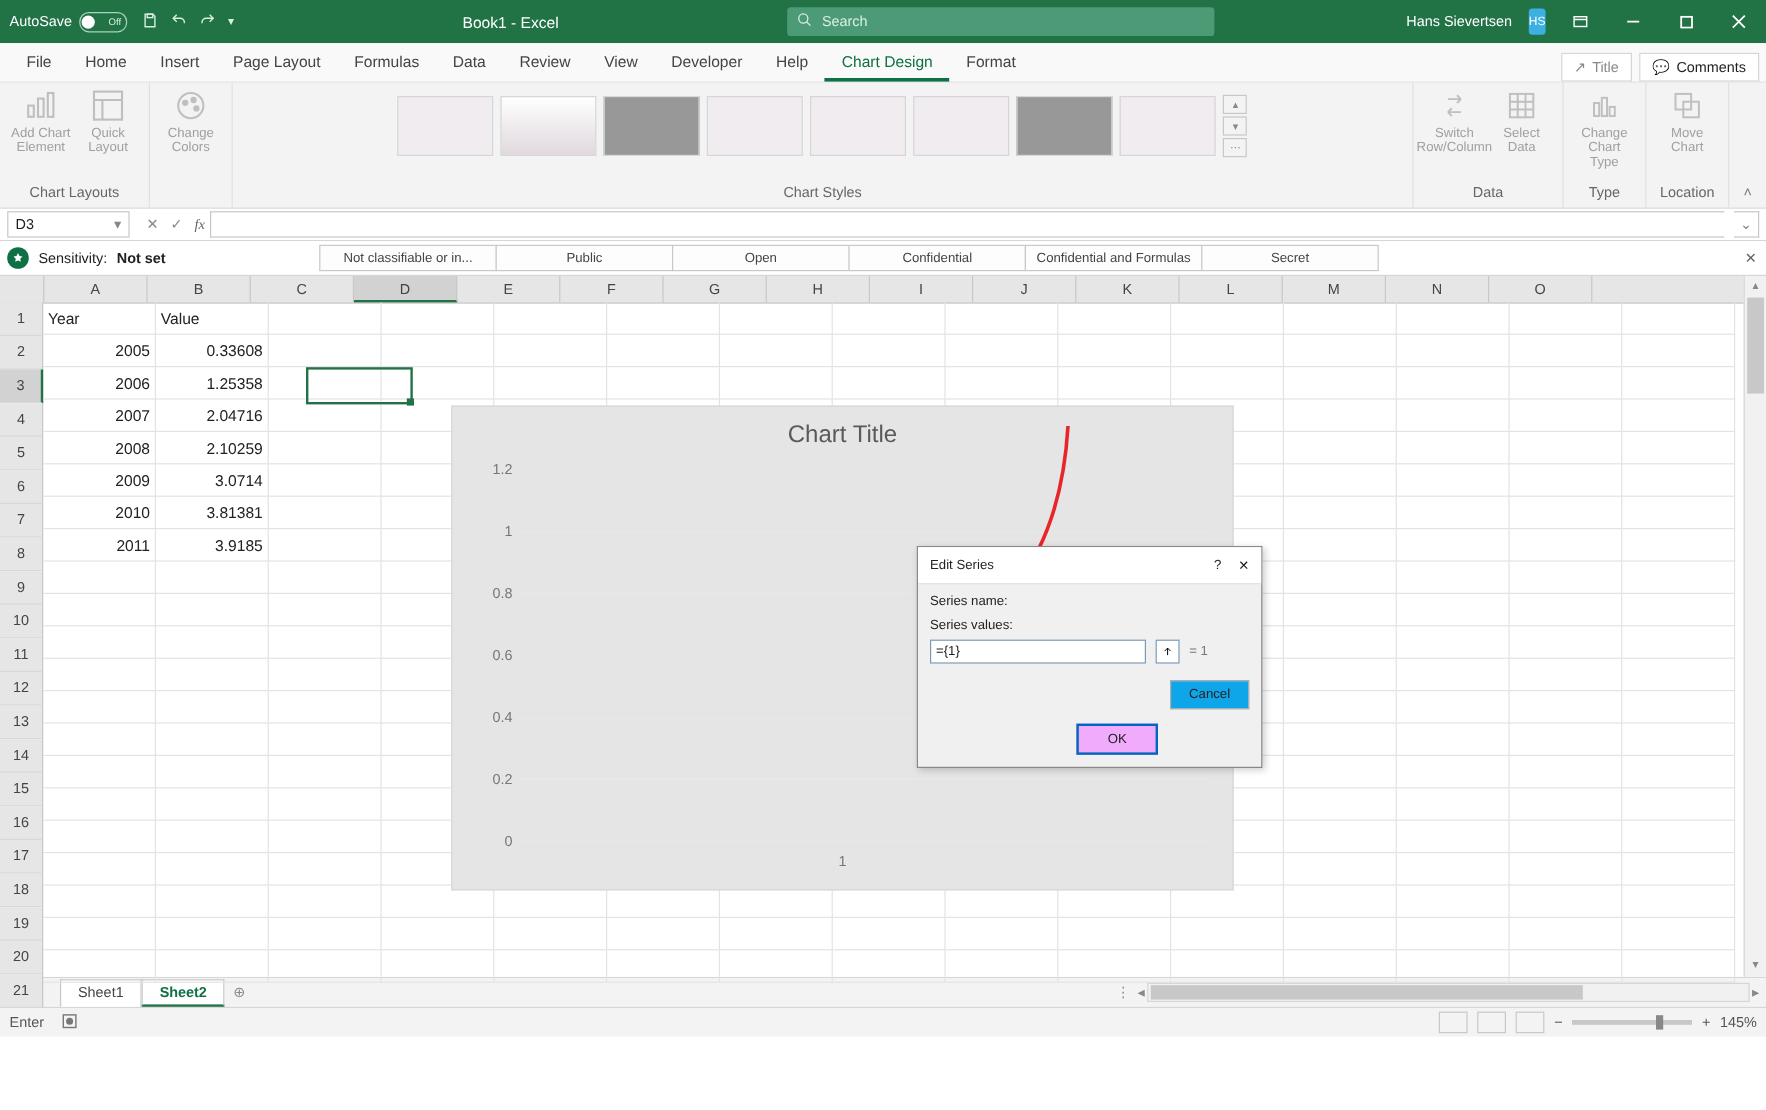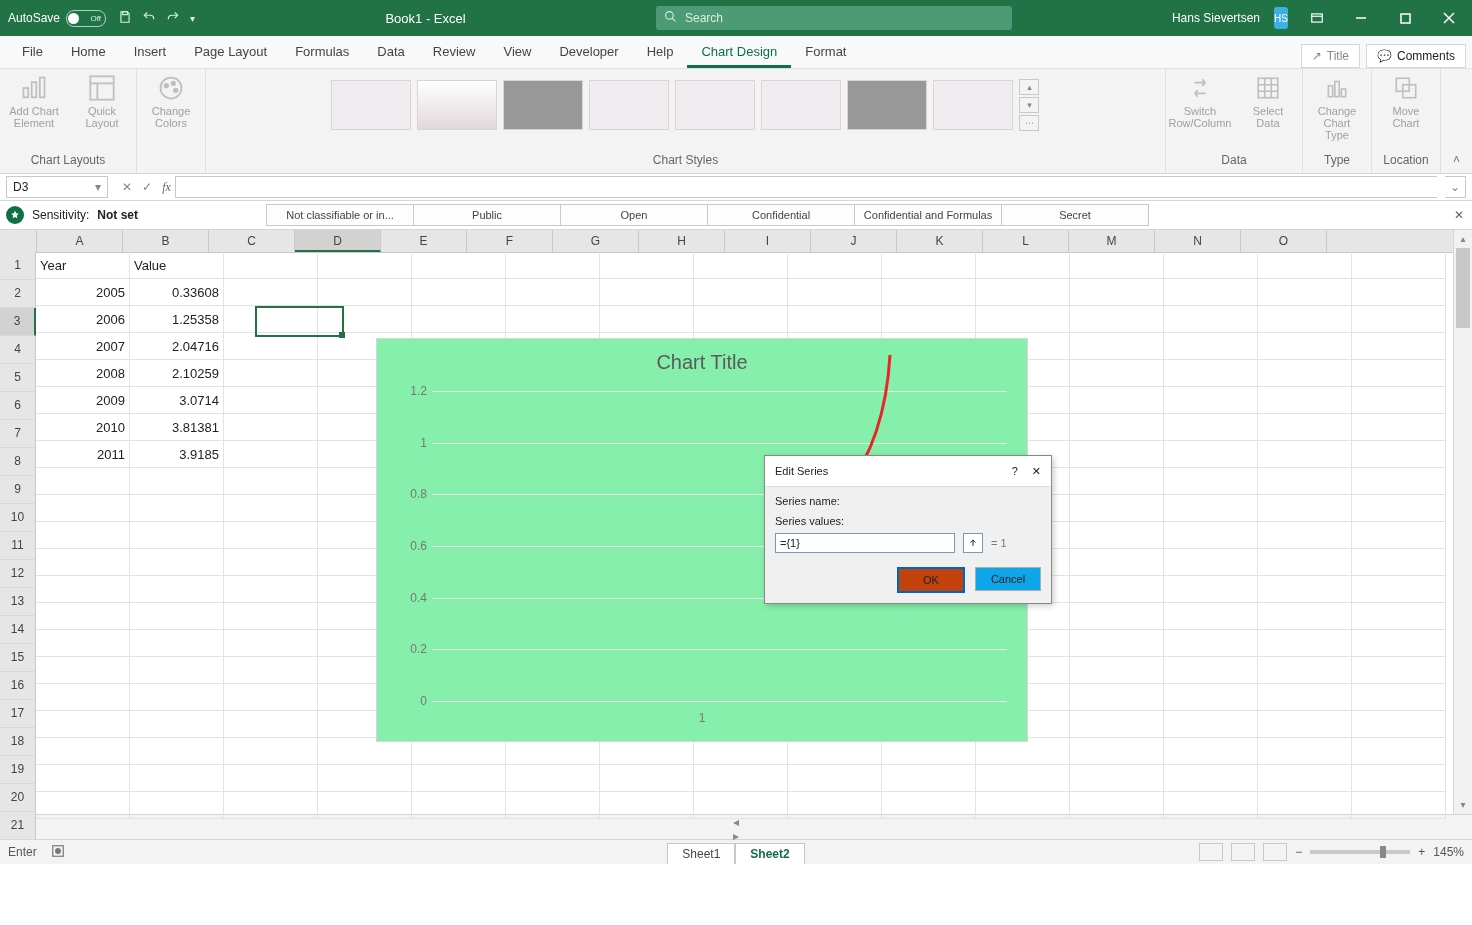--- a/index.html
+++ b/index.html
@@ -16,21 +16,21 @@
   .avatar{width:14px;height:22px;background:#3cb0e0;border-radius:3px;display:flex;align-items:center;justify-content:center;font-size:10px;color:#fff;}
   .winbtn{width:30px;height:30px;display:flex;align-items:center;justify-content:center;}
   .ribbon-tabs{height:32px;background:#f9f9f9;border-bottom:1px solid #e1e1e1;display:flex;align-items:flex-end;padding-left:8px;}
   .ribbon-tabs .tab{padding:6px 14px;font-size:13px;color:#444;cursor:pointer;}
   .ribbon-tabs .tab.active{color:#0f7045;border-bottom:3px solid #0f7045;font-weight:400;}
   .ribbon-tabs .right{margin-left:auto;display:flex;align-items:center;gap:6px;padding-right:6px;}
   .btn-box{border:1px solid #d6d6d6;padding:4px 10px;font-size:12px;color:#888;background:#fff;display:flex;align-items:center;gap:5px;}
   .btn-box.dark{color:#222;}
   .ribbon{height:104px;background:#f3f3f3;border-bottom:1px solid #d6d6d6;display:flex;}
   .group{border-right:1px solid #e1e1e1;padding:4px 8px;display:flex;flex-direction:column;align-items:center;justify-content:space-between;}
-  .group-items{display:flex;gap:16px;align-items:flex-end;}
+  .group-items{display:flex;gap:4px;align-items:flex-end;}
   .big-btn{display:flex;flex-direction:column;align-items:center;width:52px;color:#a0a0a0;font-size:11px;text-align:center;gap:2px;}
   .big-btn .ic{width:30px;height:30px;display:flex;align-items:center;justify-content:center;}
   .group-label{font-size:12px;color:#666;padding-bottom:2px;}
   .style-thumbs{display:flex;gap:6px;align-items:center;}
   .thumb{width:78px;height:48px;border:1px solid #d6d6d6;background:#f1ecef;}
   .thumb.dark{background:#989898;}
   .thumb.grad{background:linear-gradient(#fff,#e1d8dd);}
   .thumb-nav{display:flex;flex-direction:column;gap:2px;}
   .thumb-nav div{width:18px;height:14px;border:1px solid #c8c8c8;display:flex;align-items:center;justify-content:center;color:#888;font-size:9px;}
   .collapse-ribbon{margin-left:auto;padding:6px 12px;color:#777;align-self:flex-end;}
@@ -56,41 +56,41 @@
   .row-h.sel{background:#d2d2d2;border-right:2px solid #217346;}
   .cells{position:absolute;top:22px;left:36px;right:18px;bottom:0;}
   .cell-row{display:flex;height:27px;}
   .cell{width:85px;border-right:1px solid #e3e3e3;border-bottom:1px solid #e3e3e3;padding:0 4px;display:flex;align-items:center;justify-content:flex-end;font-size:13px;}
   .cell.left{justify-content:flex-start;}
   .active-cell{position:absolute;border:2px solid #217346;background:transparent;pointer-events:none;}
   .active-cell::after{content:"";position:absolute;right:-3px;bottom:-3px;width:6px;height:6px;background:#217346;}
   .vscroll{position:absolute;top:0;right:0;width:18px;bottom:0;background:#f1f1f1;border-left:1px solid #d6d6d6;}
   .vscroll .up,.vscroll .down{height:18px;text-align:center;color:#888;font-size:10px;line-height:18px;}
   .vscroll .thumb-s{position:absolute;top:18px;height:80px;left:2px;right:2px;background:#c8c8c8;}
-  .chart-box{position:absolute;left:376px;top:108px;width:650px;height:402px;background:#86efac;border:1px solid #d6d6d6;}
+  .chart-box{position:absolute;left:376px;top:108px;width:650px;height:402px;background:#e5e5e5;border:1px solid #d6d6d6;}
   .chart-title{text-align:center;font-size:20px;color:#5a5a5a;padding-top:12px;}
   .y-axis{position:absolute;left:10px;top:52px;bottom:40px;width:40px;}
   .y-tick{position:absolute;right:0;font-size:12px;color:#777;transform:translateY(-50%);}
   .plot{position:absolute;left:55px;right:20px;top:52px;bottom:40px;}
   .gridline{position:absolute;left:0;right:0;border-top:1px solid #e8e8e8;}
   .x-tick{position:absolute;bottom:16px;left:50%;transform:translateX(-50%);font-size:12px;color:#777;}
   .dialog{position:absolute;left:764px;top:225px;width:286px;background:#f0f0f0;border:1px solid #888;box-shadow:2px 2px 6px rgba(0,0,0,.2);font-size:11px;}
   .dlg-title{height:30px;display:flex;align-items:center;padding:0 10px;background:#fff;border-bottom:1px solid #ddd;}
   .dlg-title .sp{flex:1;}
   .dlg-body{padding:8px 10px;}
   .dlg-row{margin-bottom:6px;}
   .dlg-input-row{display:flex;align-items:center;gap:8px;}
   .dlg-input{flex:0 0 170px;height:18px;border:1px solid #7a99b8;background:#fff;padding:0 4px;display:flex;align-items:center;}
   .dlg-pick{width:18px;height:18px;border:1px solid #7a99b8;background:#fff;display:flex;align-items:center;justify-content:center;}
   .dlg-hint{color:#777;}
   .dlg-buttons{display:flex;justify-content:flex-end;gap:10px;padding:6px 10px 10px;}
   .dlg-btn{width:64px;height:22px;border:1px solid #adadad;background:#0ea5e9;display:flex;align-items:center;justify-content:center;}
-  .dlg-btn.primary{border:2px solid #0067c0;background:#c2410c;}
+  .dlg-btn.primary{border:2px solid #0067c0;background:#f0abfc;margin-top:36px;}
   .arrow{position:absolute;pointer-events:none;}
-  .sheet-tabs{height:24px;background:#f3f3f3;border-top:1px solid #d6d6d6;display:flex;align-items:center;flex-direction:column;}
+  .sheet-tabs{height:24px;background:#f3f3f3;border-top:1px solid #d6d6d6;display:flex;align-items:center;}
   .nav-tab{width:20px;text-align:center;color:#888;}
   .sheet-tab{padding:3px 14px;border:1px solid #c8c8c8;border-bottom:none;background:#fff;font-size:12px;color:#444;}
   .sheet-tab.active{border-bottom:2px solid #217346;color:#0f7045;font-weight:600;}
   .add-sheet{width:22px;height:18px;display:flex;align-items:center;justify-content:center;color:#888;border:1px solid transparent;}
   .hscroll{flex:1;display:flex;align-items:center;justify-content:flex-end;padding-right:6px;}
   .hscroll .track{width:500px;height:14px;background:#f1f1f1;border:1px solid #d6d6d6;position:relative;}
   .hscroll .th{position:absolute;left:2px;width:360px;top:1px;bottom:1px;background:#c8c8c8;}
   .statusbar{height:24px;background:#f3f3f3;border-top:1px solid #d6d6d6;display:flex;align-items:center;padding:0 8px;font-size:12px;color:#555;}
   .statusbar .right{margin-left:auto;display:flex;align-items:center;gap:8px;}
   .view-btn{width:22px;height:16px;border:1px solid #c8c8c8;}

